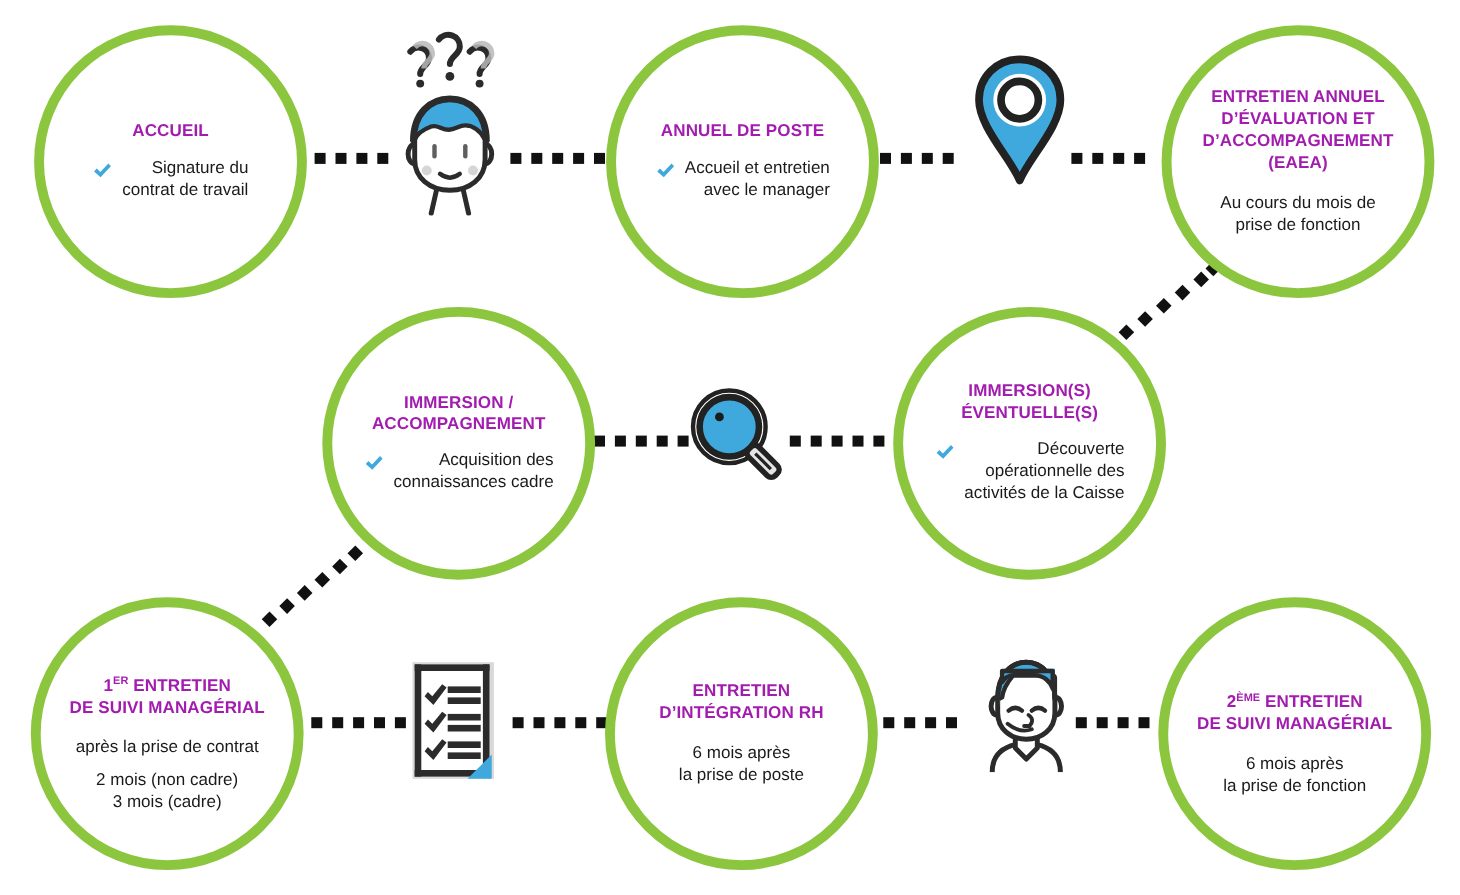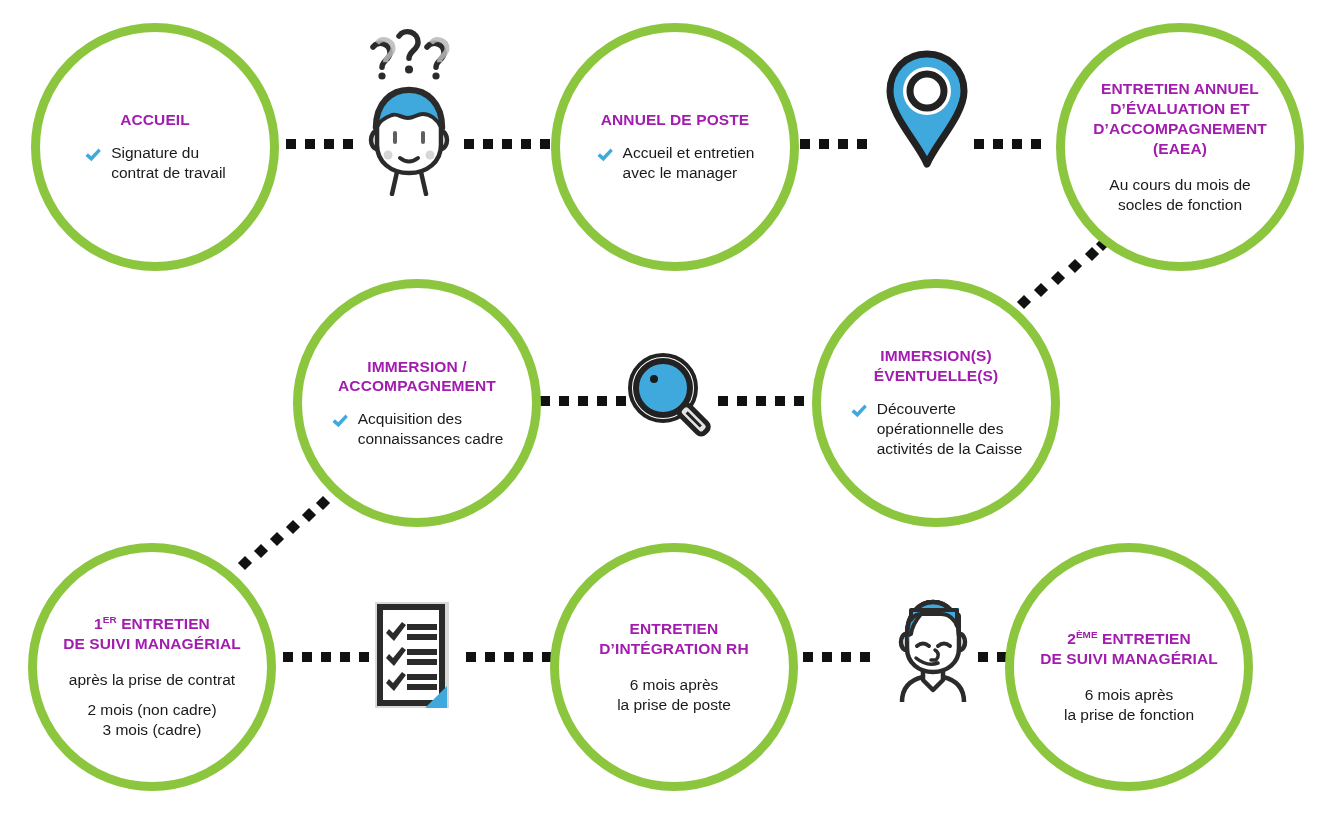--- a/index.html
+++ b/index.html
@@ -61,21 +61,21 @@
   }
   .check {
     flex: 0 0 auto;
     width: 18px;
     height: 18px;
     margin-top: 3px;
   }
   .bullet .btext {
     font-size: 15.5px;
     line-height: 1.3;
-    text-align: left;
+    text-align: right;
     white-space: pre-line;
     color: #1a1a1a;
   }
 
   
   .dots {
     position: absolute;
     z-index: 2;
   }
   .dots .d {
@@ -265,21 +265,21 @@
       <circle cx="47" cy="43" r="17" fill="#ffffff" stroke="#222222" stroke-width="7"></circle>
     </svg>
   </div>
 
   <div class="node" style="left:1056px; top:23px; width:248px; height:248px;">
     <div class="title">ENTRETIEN ANNUEL
 D’ÉVALUATION ET
 D’ACCOMPAGNEMENT
 (EAEA)</div>
     <div class="body spaced">Au cours du mois de
-socles de fonction</div>
+prise de fonction</div>
   </div>
 
   <div class="node" style="left:293px; top:279px; width:248px; height:248px;">
     <div class="title">IMMERSION /
 ACCOMPAGNEMENT</div>
     <div class="bullet">
       <svg class="check" viewBox="0 0 24 24">
         <path d="M2 13.2 L5.2 9.6 L9.6 13.8 L19.4 3.4 L22.4 6.8 L9.9 20.2 Z" fill="#3FA9DE"></path>
       </svg>
       <div class="btext">Acquisition des
@@ -372,21 +372,21 @@
       <path d="M45 60 q6 4 1 10 l-5 0" fill="none" stroke="#2b2b2b" stroke-width="3.5" stroke-linecap="round"></path>
 
       <path d="M26 68 q11 9 22 5" fill="none" stroke="#2b2b2b" stroke-width="3.5" stroke-linecap="round"></path>
 
       <path d="M33 80 l0 10 l10 10 l10 -10 l0 -10" fill="none" stroke="#2b2b2b" stroke-width="4.5" stroke-linejoin="round"></path>
       <path d="M12 112 c0 -14 8 -22 21 -25" fill="none" stroke="#2b2b2b" stroke-width="4.5"></path>
       <path d="M74 112 c0 -14 -8 -22 -21 -25" fill="none" stroke="#2b2b2b" stroke-width="4.5"></path>
     </svg>
   </div>
 
-  <div class="node" style="left:1005px; top:543px; width:248px; height:248px;">
+  <div class="node" style="left:1053px; top:543px; width:248px; height:248px;">
     <div class="title">
       <span>2</span><sup class="ord">ÈME</sup><span style="white-space:pre-line;"> ENTRETIEN
 DE SUIVI MANAGÉRIAL</span>
     </div>
     <div class="body spaced">6 mois après
 la prise de fonction</div>
   </div>
 
 </div>
 

